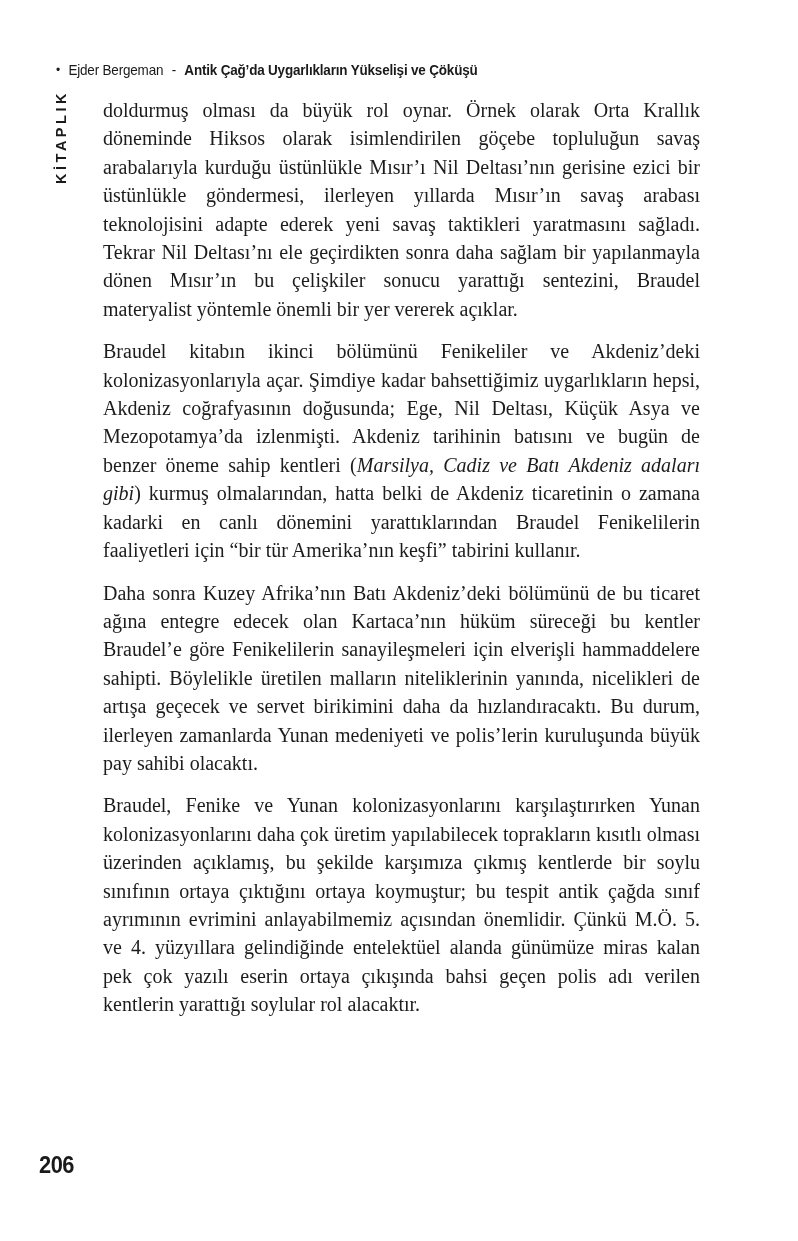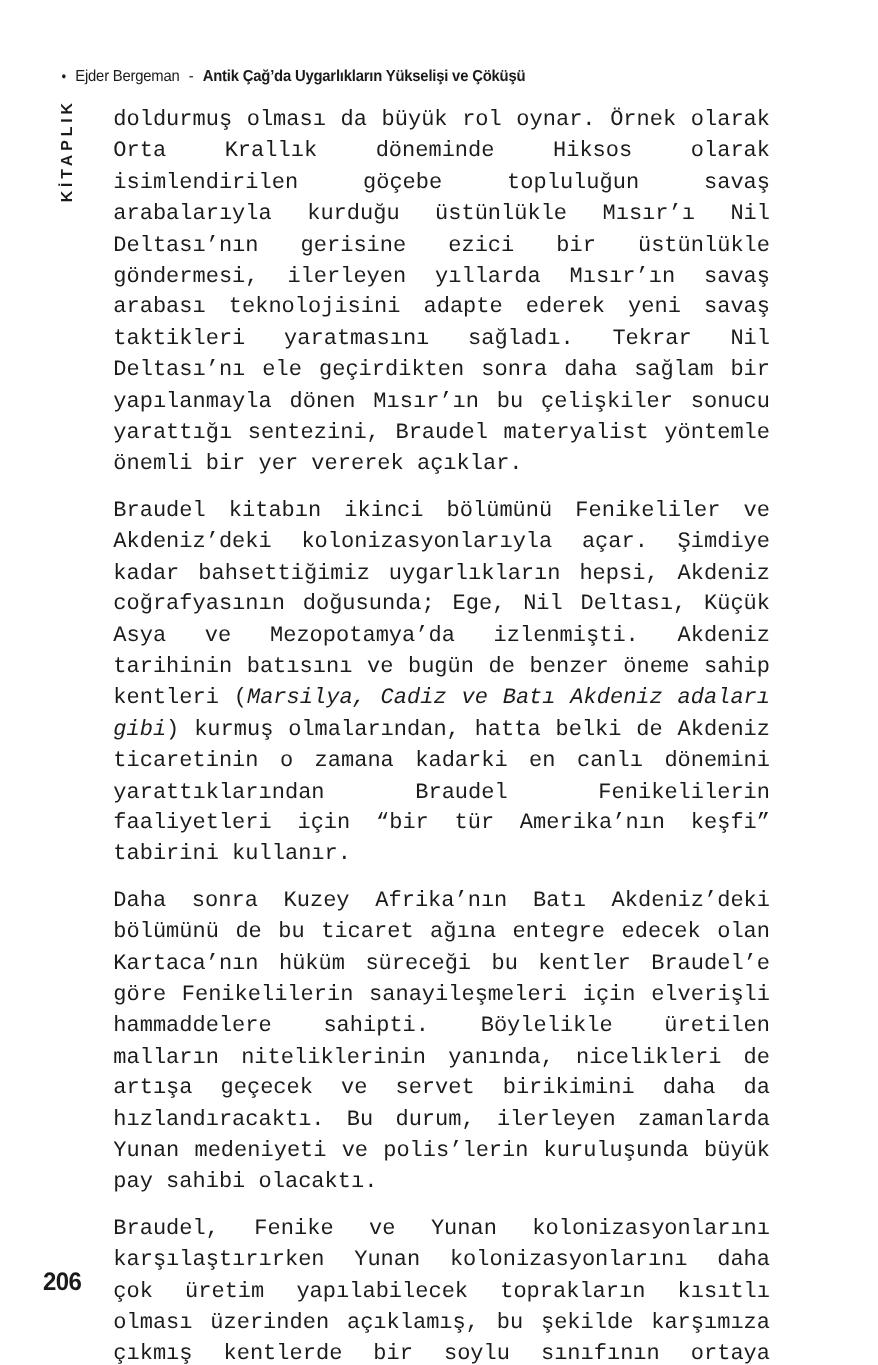--- a/index.html
+++ b/index.html
@@ -70,21 +70,20 @@
     width: 597px;
     font-family: "Liberation Serif", "DejaVu Serif", serif;
     font-size: 20px;
     line-height: 28.4px;
     text-align: justify;
     color: #1c1c1c;
   }
   .page-body p {
     margin: 0 0 14px 0;
     hyphens: auto;
-    font-family: Liberation Mono, monospace;
     -webkit-hyphens: auto;
   }
   .page-body .italic {
     font-style: italic;
   }
 
   
   .page-number {
     position: absolute;
     left: 39px;

